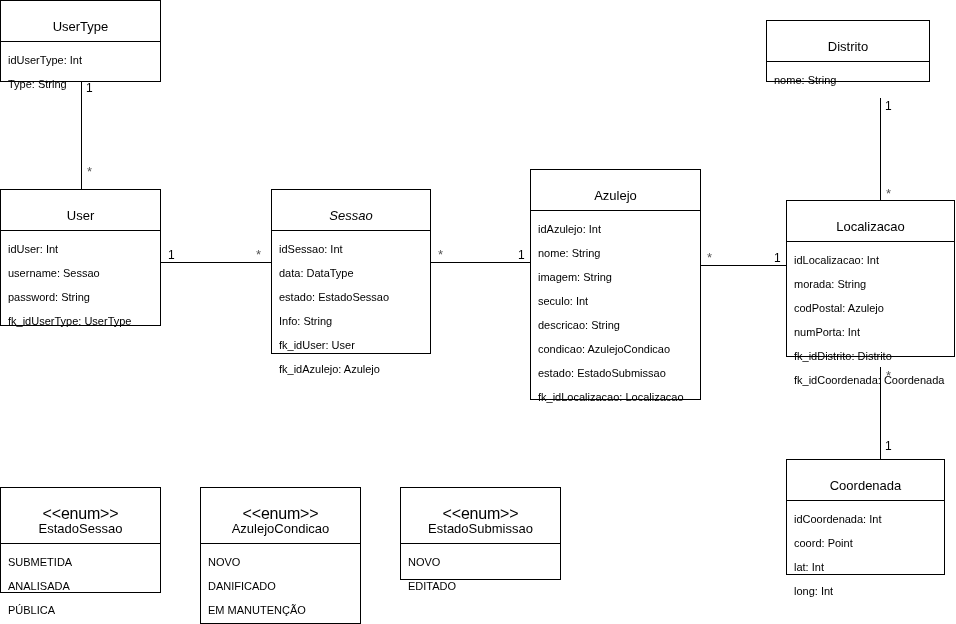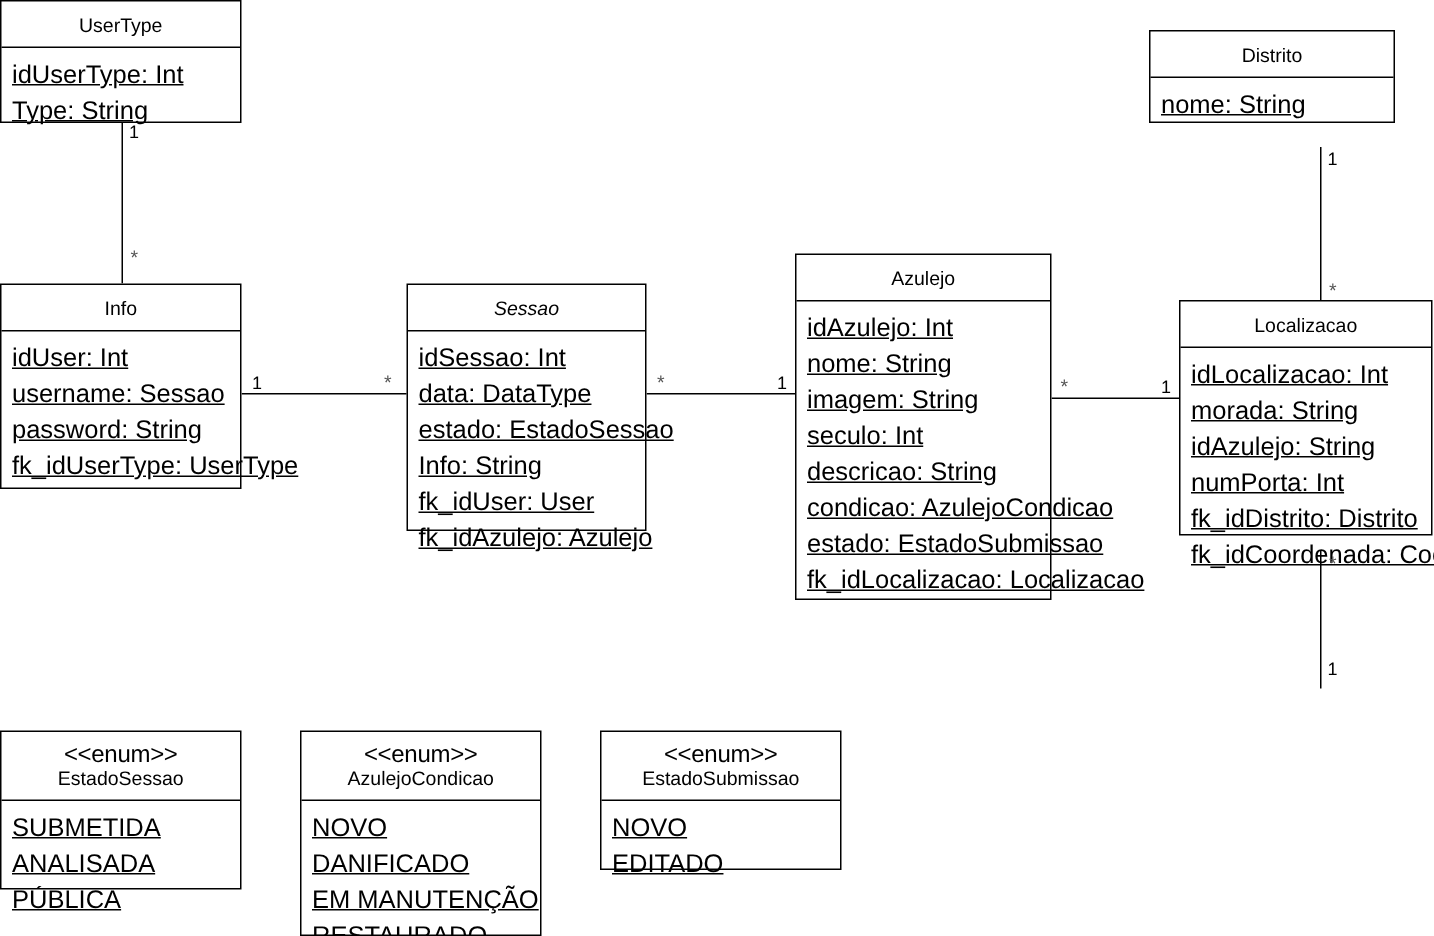--- a/index.html
+++ b/index.html
@@ -23,43 +23,42 @@
     border: 1px solid #000000;
     z-index: 5;
   }
   .class-title {
     box-sizing: border-box;
     text-align: center;
     font-size: 13px;
     color: #000000;
     border-bottom: 1px solid #000000;
     line-height: 15px;
-    padding: 8px 4px 7px 4px;
+    padding: 18px 4px 7px 4px;
     white-space: nowrap;
   }
   .class-title.italic {
     font-style: italic;
   }
   .stereo {
     display: block;
     font-size: 16px;
     letter-spacing: -0.2px;
   }
   .class-body {
     box-sizing: border-box;
     padding: 6px 0 7px 0;
   }
   .attr {
-    font-size: 17px;
+    font-size: 11px;
     color: #000000;
     line-height: 16px;
     padding: 4px 6px 4px 7px;
     white-space: nowrap;
     overflow: visible;
-    text-decoration: underline;
   }
   .edge {
     position: absolute;
     background: #000000;
     z-index: 1;
   }
   .edge.h { height: 1px; }
   .edge.v { width: 1px; }
   .mult {
     position: absolute;
@@ -105,21 +104,21 @@
 
   <div class="uml-class" style="left:0px; top:0px; width:161px; height:82px;">
     <div class="class-title">UserType</div>
     <div class="class-body">
       <div class="attr">idUserType: Int</div>
       <div class="attr">Type: String</div>
     </div>
   </div>
 
   <div class="uml-class" style="left:0px; top:189px; width:161px; height:137px;">
-    <div class="class-title">Info</div>
+    <div class="class-title">User</div>
     <div class="class-body">
       <div class="attr">idUser: Int</div>
       <div class="attr">username: Sessao</div>
       <div class="attr">password: String</div>
       <div class="attr">fk_idUserType: UserType</div>
     </div>
   </div>
 
   <div class="uml-class" style="left:271px; top:189px; width:160px; height:165px;">
     <div class="class-title italic">Sessao</div>
@@ -152,27 +151,36 @@
     <div class="class-body">
       <div class="attr">nome: String</div>
     </div>
   </div>
 
   <div class="uml-class" style="left:786px; top:200px; width:169px; height:157px;">
     <div class="class-title">Localizacao</div>
     <div class="class-body">
       <div class="attr">idLocalizacao: Int</div>
       <div class="attr">morada: String</div>
-      <div class="attr">idAzulejo: String</div>
+      <div class="attr">codPostal: Azulejo</div>
       <div class="attr">numPorta: Int</div>
       <div class="attr">fk_idDistrito: Distrito</div>
       <div class="attr">fk_idCoordenada: Coordenada</div>
     </div>
   </div>
 
+  <div class="uml-class" style="left:786px; top:459px; width:159px; height:116px;">
+    <div class="class-title">Coordenada</div>
+    <div class="class-body">
+      <div class="attr">idCoordenada: Int</div>
+      <div class="attr">coord: Point</div>
+      <div class="attr">lat: Int</div>
+      <div class="attr">long: Int</div>
+    </div>
+  </div>
 
   <div class="uml-class" style="left:0px; top:487px; width:161px; height:106px;">
     <div class="class-title">
       <span class="stereo">&lt;&lt;enum&gt;&gt;</span>
       <span>EstadoSessao</span>
     </div>
     <div class="class-body">
       <div class="attr">SUBMETIDA</div>
       <div class="attr">ANALISADA</div>
       <div class="attr">PÚBLICA</div>

